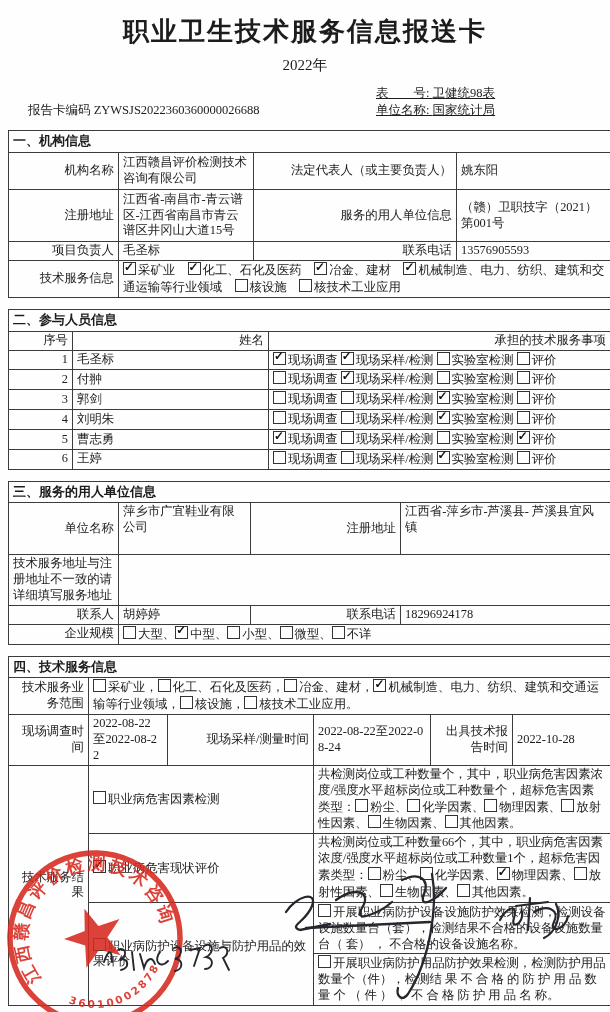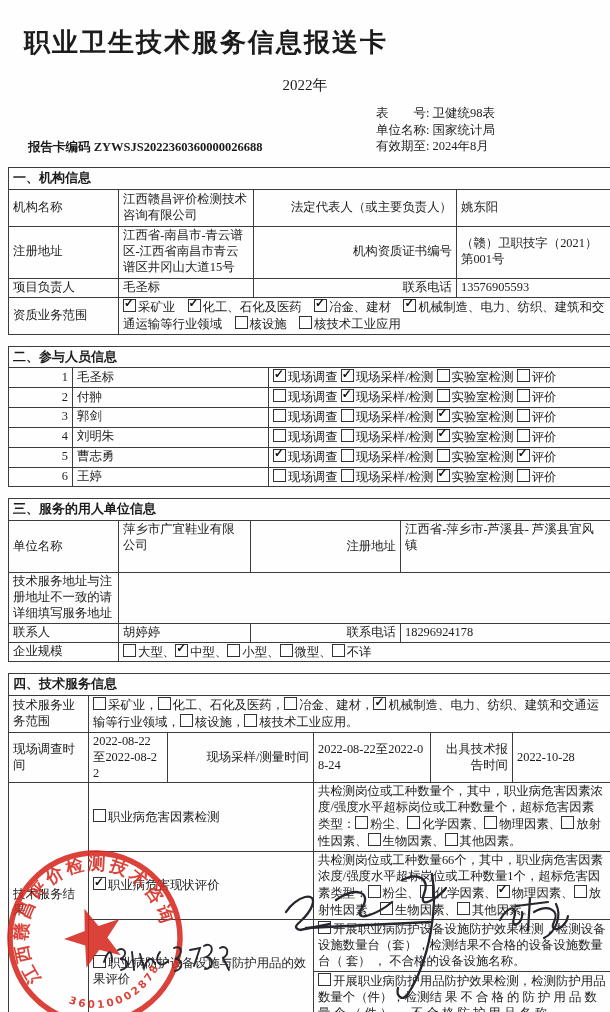--- a/index.html
+++ b/index.html
@@ -3,31 +3,31 @@
 <meta charset="utf-8">
 <style>
   html,body{margin:0;padding:0;}
   body{
     width:610px;height:1012px;overflow:hidden;position:relative;
     background:#fefefe;color:#1c1c1c;
     font-family:"Liberation Serif","DejaVu Serif",serif;
     font-size:12.4px;line-height:1.28;
   }
   .page{padding:12px 8px 0 8px;position:relative;}
-  .title{font-size:26px;font-weight:bold;letter-spacing:2px;margin:16px;line-height:32px;font-family:Liberation Mono, monospace;}
+  .title{text-align:center;font-size:26px;font-weight:bold;letter-spacing:2px;margin:4px;line-height:32px;}
   .subtitle{text-align:center;font-size:15px;margin-top:8px;}
-  .meta{width:212px;margin:10px 14px 0 auto;font-size:12.5px;}
+  .meta{width:212px;margin:10px 14px 0 auto;font-size:12.5px;text-decoration:underline;}
   .meta-row{display:flex;line-height:16.6px;}
   .meta-row .ml{white-space:pre;}
-  .codeline{margin-top:-16px;margin-left:20px;margin-bottom:2px;font-size:12.5px;line-height:16px;font-weight:bold;}
+  .codeline{margin-top:-16px;margin-left:20px;margin-bottom:2px;font-size:12.5px;line-height:16px;}
   table{border-collapse:collapse;table-layout:fixed;width:603px;margin:12px auto;}
   table+table{margin-top:-1px;}
   td{border:1px solid #3c3c3c;padding:1px 4px;vertical-align:middle;word-break:break-all;}
   td.sec{font-weight:bold;font-size:13px;padding:2px 4px;height:16px;}
-  td.lab{text-align:left;}
+  td.lab{text-align:right;}
   td.cen{text-align:right;}
   .cb{display:inline-block;width:11px;height:11px;border:1px solid #333;margin:0 2px -1px 0;position:relative;background:#fff;}
   .cb.on::after{content:"✓";position:absolute;left:0px;top:-3.5px;font-size:12px;font-weight:bold;color:#111;}
   .fl{position:relative;height:22px;font-size:12.5px;}
   .fgrp{position:absolute;white-space:nowrap;}
   #overlay{position:absolute;left:0;top:0;width:610px;height:1012px;pointer-events:none;z-index:6;}
   .stamp-ink{mix-blend-mode:multiply;}
 </style>
 </head>
 <body>
@@ -39,24 +39,20 @@
 
   <div class="meta">
     <div class="meta-row">
         <span class="ml">表　　号: </span>
         <span>卫健统98表</span>
       </div>
     <div class="meta-row">
         <span class="ml">单位名称: </span>
         <span>国家统计局</span>
       </div>
-    <div class="meta-row">
-        <span class="ml">有效期至: </span>
-        <span>2024年8月</span>
-      </div>
   </div>
 
   <div class="codeline">
     <span>报告卡编码</span>
     <span>ZYWSJS2022360360000026688</span>
   </div>
 
   <table>
     <colgroup>
         <col style="width:110px">
@@ -70,46 +66,51 @@
         </tr>
     <tr style="height:37px">
       <td class="lab">机构名称</td>
       <td>江西赣昌评价检测技术咨询有限公司</td>
       <td class="cen">法定代表人（或主要负责人）</td>
       <td>姚东阳</td>
     </tr>
     <tr style="height:52px">
       <td class="lab">注册地址</td>
       <td>江西省-南昌市-青云谱区-江西省南昌市青云谱区井冈山大道15号</td>
-      <td class="cen">机构资质证书编号</td>
+      <td class="cen">服务的用人单位信息</td>
       <td>（赣）卫职技字（2021）第001号</td>
     </tr>
     <tr style="height:19px">
       <td class="lab">项目负责人</td>
       <td>毛圣标</td>
       <td class="cen">联系电话</td>
       <td>13576905593</td>
     </tr>
     <tr style="height:37px">
-      <td class="lab">资质业务范围</td>
+      <td class="lab">技术服务信息</td>
       <td colspan="3"><span class="cb on"></span>采矿业　<span class="cb on"></span>化工、石化及医药　<span class="cb on"></span>冶金、建材　<span class="cb on"></span>机械制造、电力、纺织、建筑和交通运输等行业领域　<span class="cb"></span>核设施　<span class="cb"></span>核技术工业应用</td>
     </tr>
   </tbody>
     </table>
 
   <table>
     <colgroup>
         <col style="width:64px">
         <col style="width:196px">
         <col>
       </colgroup>
     <tbody>
         <tr>
           <td class="sec" colspan="3">二、参与人员信息</td>
         </tr>
+    <tr style="height:18px">
+      <td class="cen">序号</td>
+      <td class="cen">姓名</td>
+      <td class="cen">承担的技术服务事项</td>
+    </tr>
     <tr style="height:18px">
       <td class="cen">1</td>
       <td>毛圣标</td>
       <td><span class="cb on"></span>现场调查 <span class="cb on"></span>现场采样/检测 <span class="cb"></span>实验室检测 <span class="cb"></span>评价</td>
     </tr>
     <tr style="height:18px">
       <td class="cen">2</td>
       <td>付翀</td>
       <td><span class="cb"></span>现场调查 <span class="cb on"></span>现场采样/检测 <span class="cb"></span>实验室检测 <span class="cb"></span>评价</td>
     </tr>

